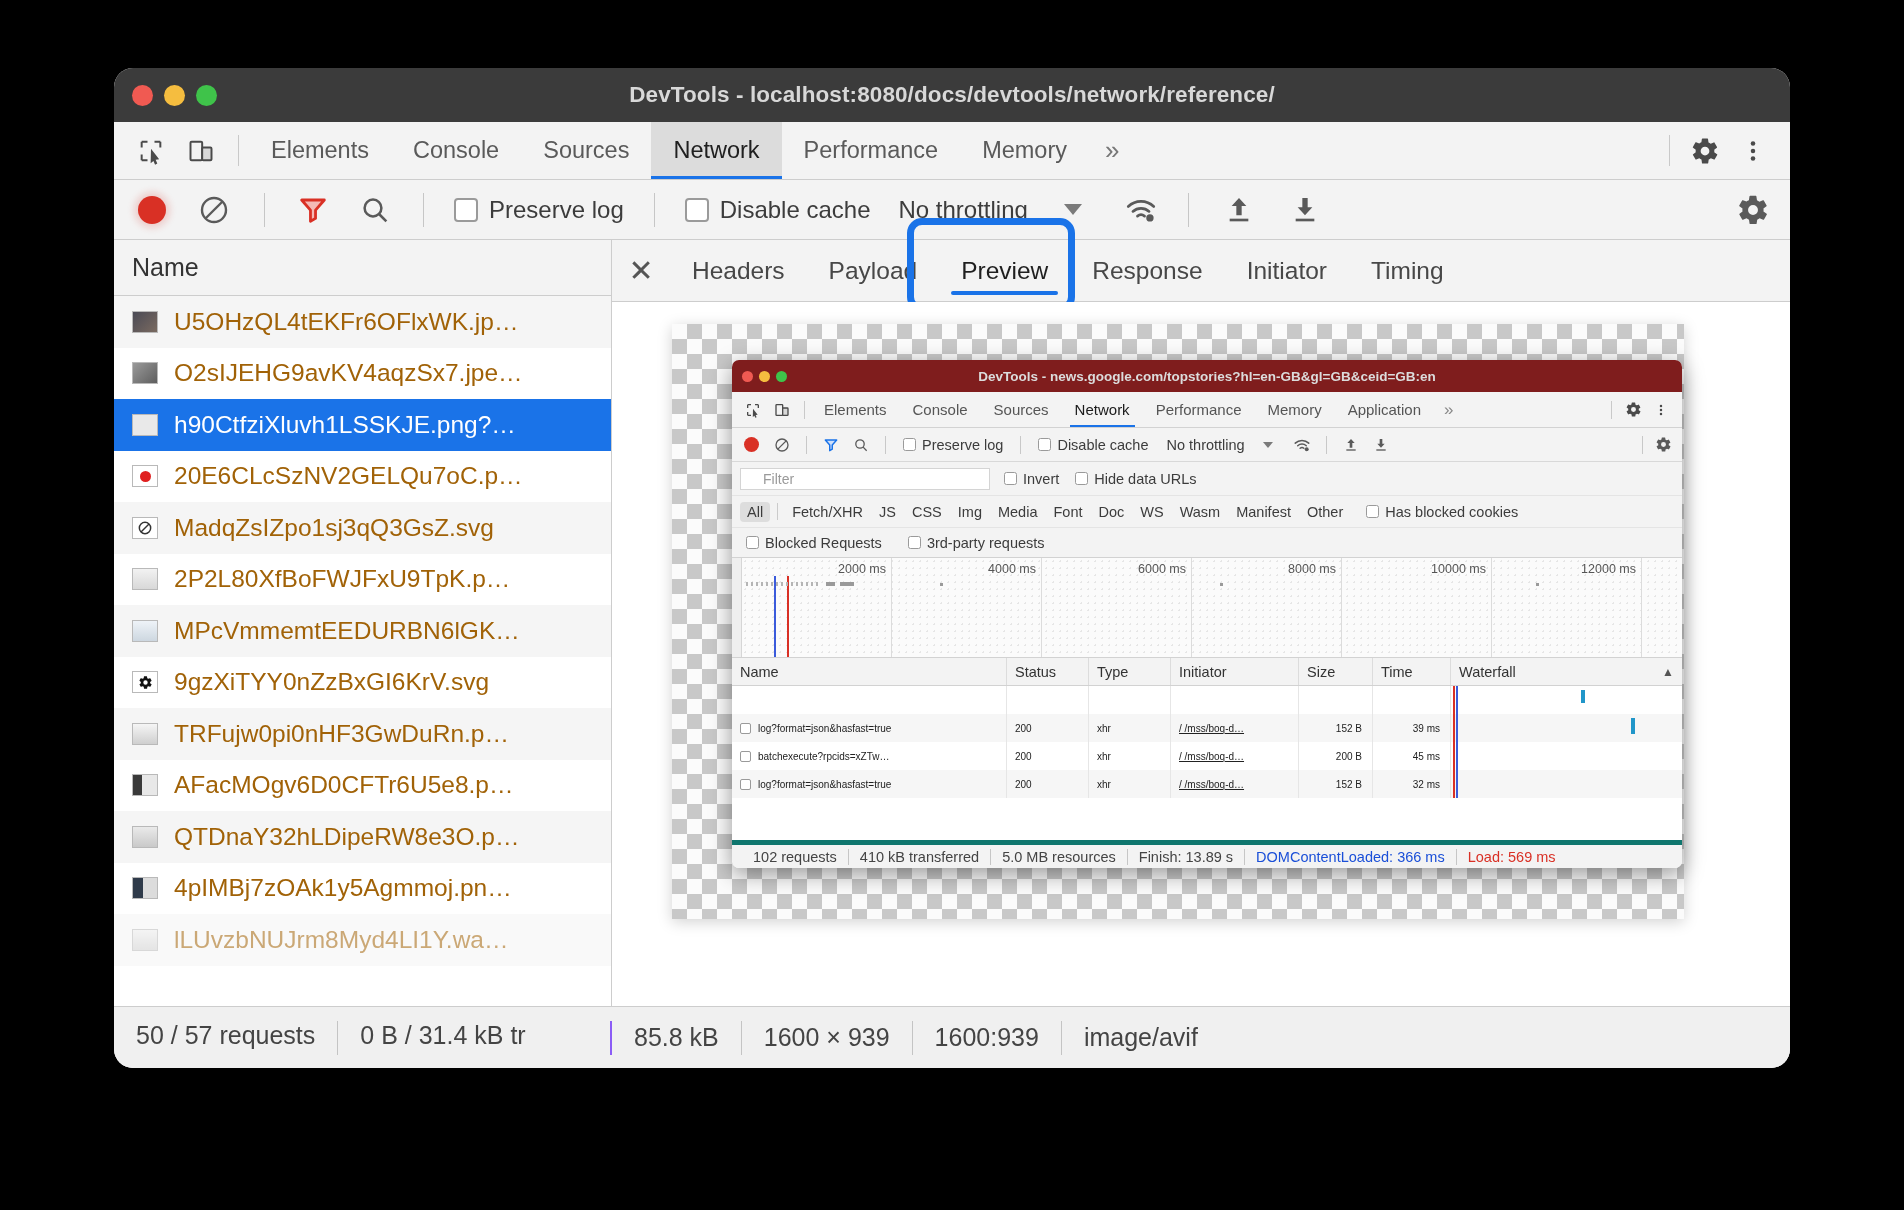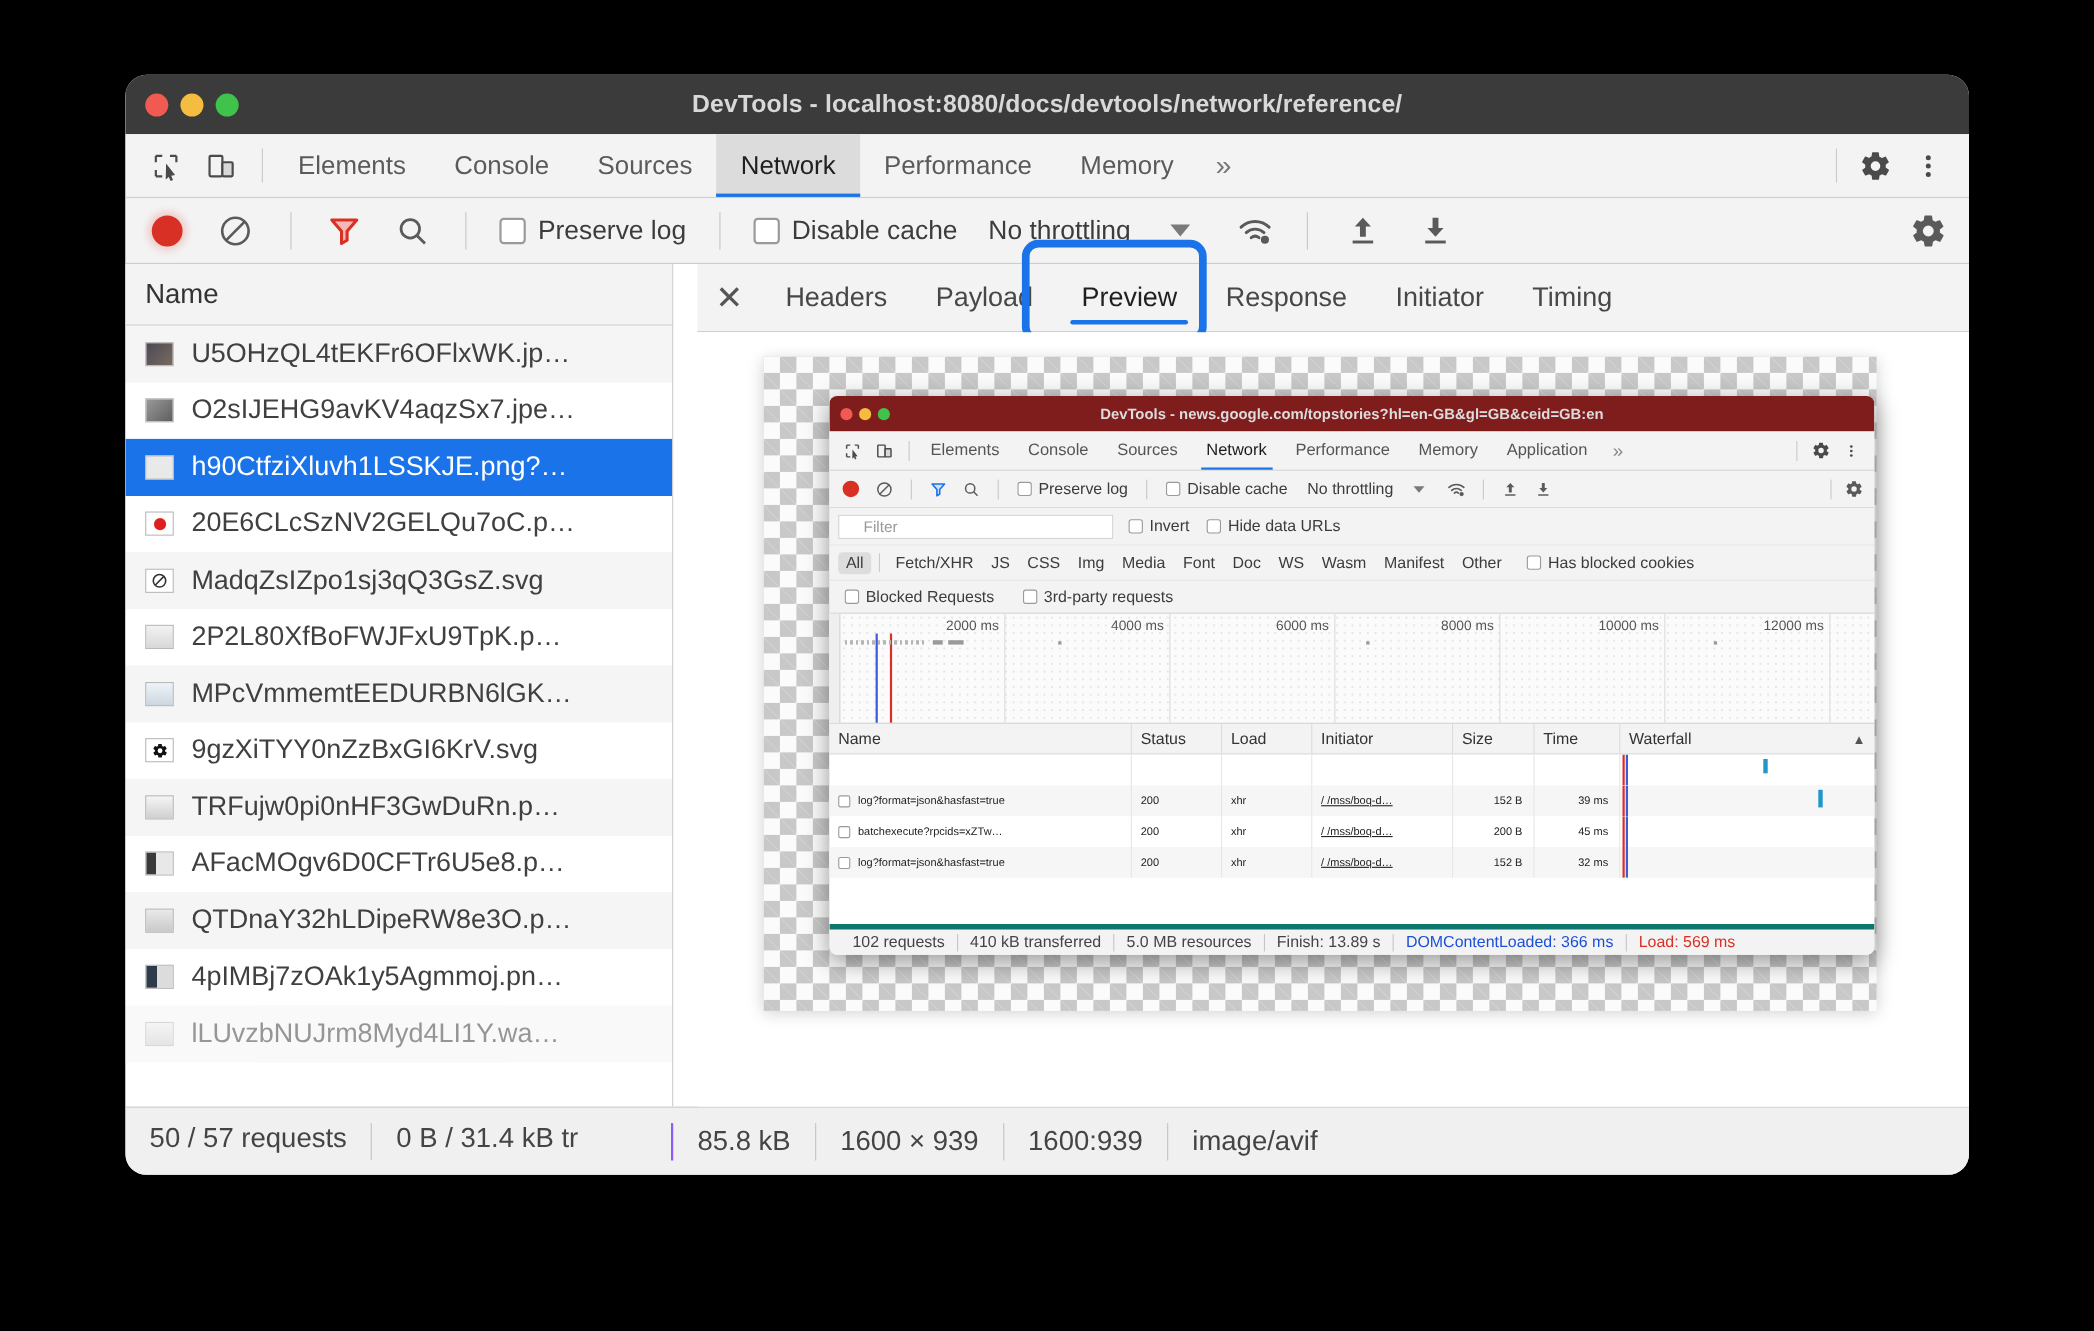--- a/index.html
+++ b/index.html
@@ -84,31 +84,31 @@
     background:#fff; flex:0 0 auto;
   }
   .cblabel { font-size: 24px; color:#3c3c3c; margin-left: 11px; }
   .cbwrap { display:flex; align-items:center; margin: 0 10px; }
   .throttle { font-size: 24px; color:#3c3c3c; margin-left: 12px; }
   .caret { width:0;height:0;border-left:9px solid transparent;border-right:9px solid transparent;
            border-top:11px solid #7a7a7a; margin: 0 26px 0 30px;}
   .tbdiv { width:1px; height:34px; background:#c6c6c6; margin: 0 14px; }
 
   
-  .split { flex:1; display:flex; min-height:0;gap:22px; }
+  .split { flex:1; display:flex; min-height:0; }
 
   
   .leftpane { width: 498px; flex:0 0 498px; border-right:1px solid #cdcdcd;
               display:flex; flex-direction:column; min-height:0; background:#fff;}
   .colhdr { height: 56px; flex:0 0 56px; background:#f3f3f3;
             border-bottom:1px solid #cdcdcd; display:flex; align-items:center;
             padding-left: 18px; font-size: 25px; color:#333; }
   .reqlist { flex:1; overflow:hidden; }
   .req { height: 51.5px; display:flex; align-items:center; padding-left: 18px;
-         font-size: 24.5px; color:#404040; white-space:nowrap; overflow:hidden; }
+         font-size: 24.5px; color:#a16207; white-space:nowrap; overflow:hidden; }
   .req:nth-child(odd) { background:#f5f5f5; }
   .req:nth-child(even) { background:#ffffff; }
   .req.sel { background:#1a73e8 !important; color:#fff; }
   .ricon { width: 26px; height:22px; flex:0 0 26px; margin-right: 16px;
            border:1.5px solid #b9b9b9; background:#eaeaea; position:relative;
            display:flex; align-items:center; justify-content:center; overflow:hidden;}
   .rname { overflow:hidden; text-overflow:ellipsis; }
 
   
   .rightpane { flex:1; display:flex; flex-direction:column; min-width:0; background:#fff; }
@@ -678,21 +678,21 @@
                 <span class="i-ovlabel">12000 ms</span>
                 <div style="position:absolute;left:44px;top:25px;width:3px;height:3px;background:#9a9a9a;"></div>
               </div>
               <div class="i-ovcell" style="flex:0 0 40px;border-right:none;"></div>
             </div>
           </div>
 
           <div class="i-thead">
             <div class="i-th" style="width:275px">Name</div>
             <div class="i-th" style="width:82px">Status</div>
-            <div class="i-th" style="width:82px">Load</div>
+            <div class="i-th" style="width:82px">Type</div>
             <div class="i-th" style="width:128px">Initiator</div>
             <div class="i-th" style="width:74px">Size</div>
             <div class="i-th" style="width:78px">Time</div>
             <div class="i-th" style="flex:1;justify-content:space-between;padding-right:8px;border-right:none;">
               <span>Waterfall</span>
               <span style="font-size:12px;color:#555;">▲</span>
             </div>
           </div>
 
           <div class="i-tbody">

